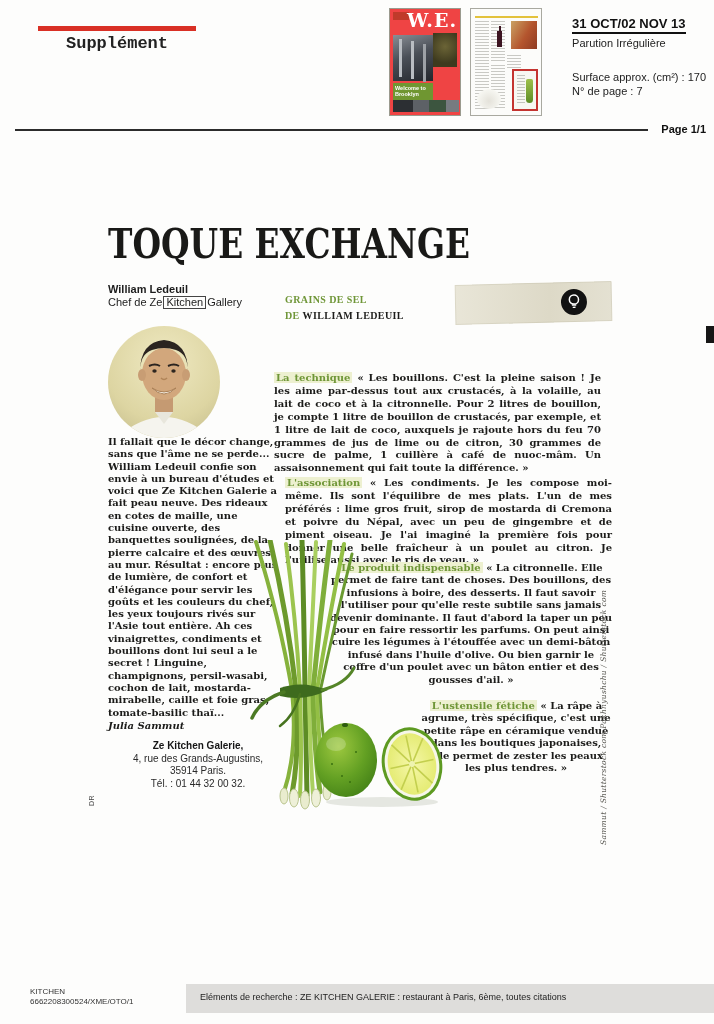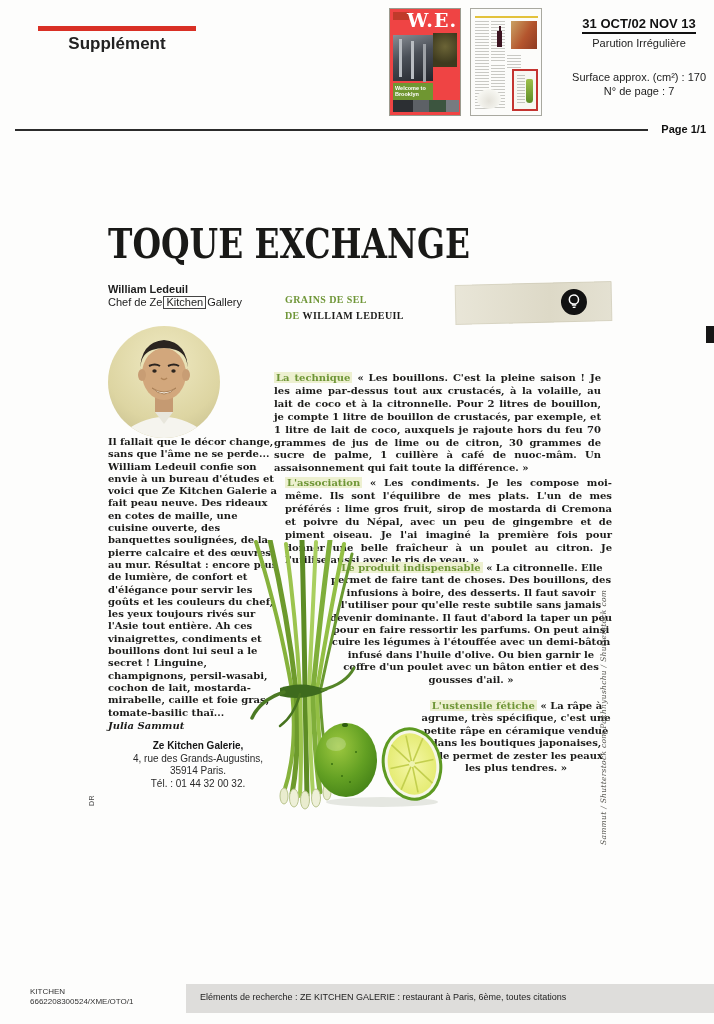--- a/index.html
+++ b/index.html
@@ -10,21 +10,21 @@
     font-family:"Liberation Sans", sans-serif; color:#1d1d1b;
   }
   
   .logo-block { position:absolute; left:38px; top:24px; width:158px; }
   .logo-title {
     font-family:"DejaVu Serif", serif; font-style:italic; font-weight:bold;
     font-size:36px; letter-spacing:-2px; color:#141414; white-space:nowrap; padding-left:6px;
   }
   .logo-rule { width:158px; height:5px; background:#d93025; margin-top:2px; }
   .logo-subtitle {
-    font-family:Liberation Sans, sans-serif; font-weight:bold; font-size:17px;
+    font-family:Liberation Mono, monospace; font-weight:bold; font-size:17px;
     color:#222; text-align:center; margin-top:3px; letter-spacing:0px;
   }
   .thumb { position:absolute; top:8px; height:108px; width:72px; overflow:hidden; }
   .thumb-mag { left:389px; background:#ef4444; border:1px solid #9a9a8e; }
   .thumb-mag .masthead { position:absolute; left:3px; top:3px; width:16px; height:8px; background:#c03a2a; }
   .thumb-mag .we {
     position:absolute; right:3px; top:0px; font-family:"DejaVu Serif", serif;
     font-weight:bold; color:#fff; font-size:19px; letter-spacing:1px;
   }
   .thumb-mag .ph-bridge { position:absolute; left:3px; top:26px; width:40px; height:46px;
@@ -49,21 +49,21 @@
   .thumb-news .ph-orange { position:absolute; right:4px; top:12px; width:26px; height:28px;
     background:linear-gradient(120deg,#caa263 0%,#b4552e 55%,#8e3b22 100%); }
   .thumb-news .redbox { position:absolute; right:3px; bottom:4px; width:26px; height:42px;
     border:2px solid #c43430; background:#f7f7f2; }
   .thumb-news .redbox:before { content:""; position:absolute; left:3px; top:4px; width:8px; height:30px;
     background:repeating-linear-gradient(#c4c4be 0 1px, transparent 1px 3px); }
   .thumb-news .redbox:after { content:""; position:absolute; right:3px; top:8px; width:7px; height:24px;
     background:linear-gradient(#9ec04b 0%,#5d8c25 100%); border-radius:2px 2px 4px 4px; }
   .thumb-news .sketch { position:absolute; left:6px; bottom:6px; width:24px; height:20px;
     background:radial-gradient(ellipse at 50% 60%, #e4e2da 0%, #f7f7f2 70%); border-radius:50%; }
-  .head-right { position:absolute; right:8px; top:14px; text-align:center; }
+  .head-right { position:absolute; right:8px; top:14px; text-align:left; }
   .head-date {
     font-size:13px; font-weight:bold; color:#111; border-bottom:2px solid #111;
     display:inline-block; padding-bottom:1px;
   }
   .head-parution { font-size:11px; margin-top:3px; color:#222; }
   .head-surface { font-size:11px; margin-top:22px; color:#222; }
   .head-pageno { font-size:11px; margin-top:2px; color:#222; }
   .rule-top { position:absolute; left:15px; top:129px; width:633px; height:2px; background:#2c2c2c; }
   .page-indicator { position:absolute; right:8px; top:123px; font-size:11px; font-weight:bold; color:#111; }
   .edge-mark { position:absolute; left:706px; top:326px; width:8px; height:17px; background:#161616; }

